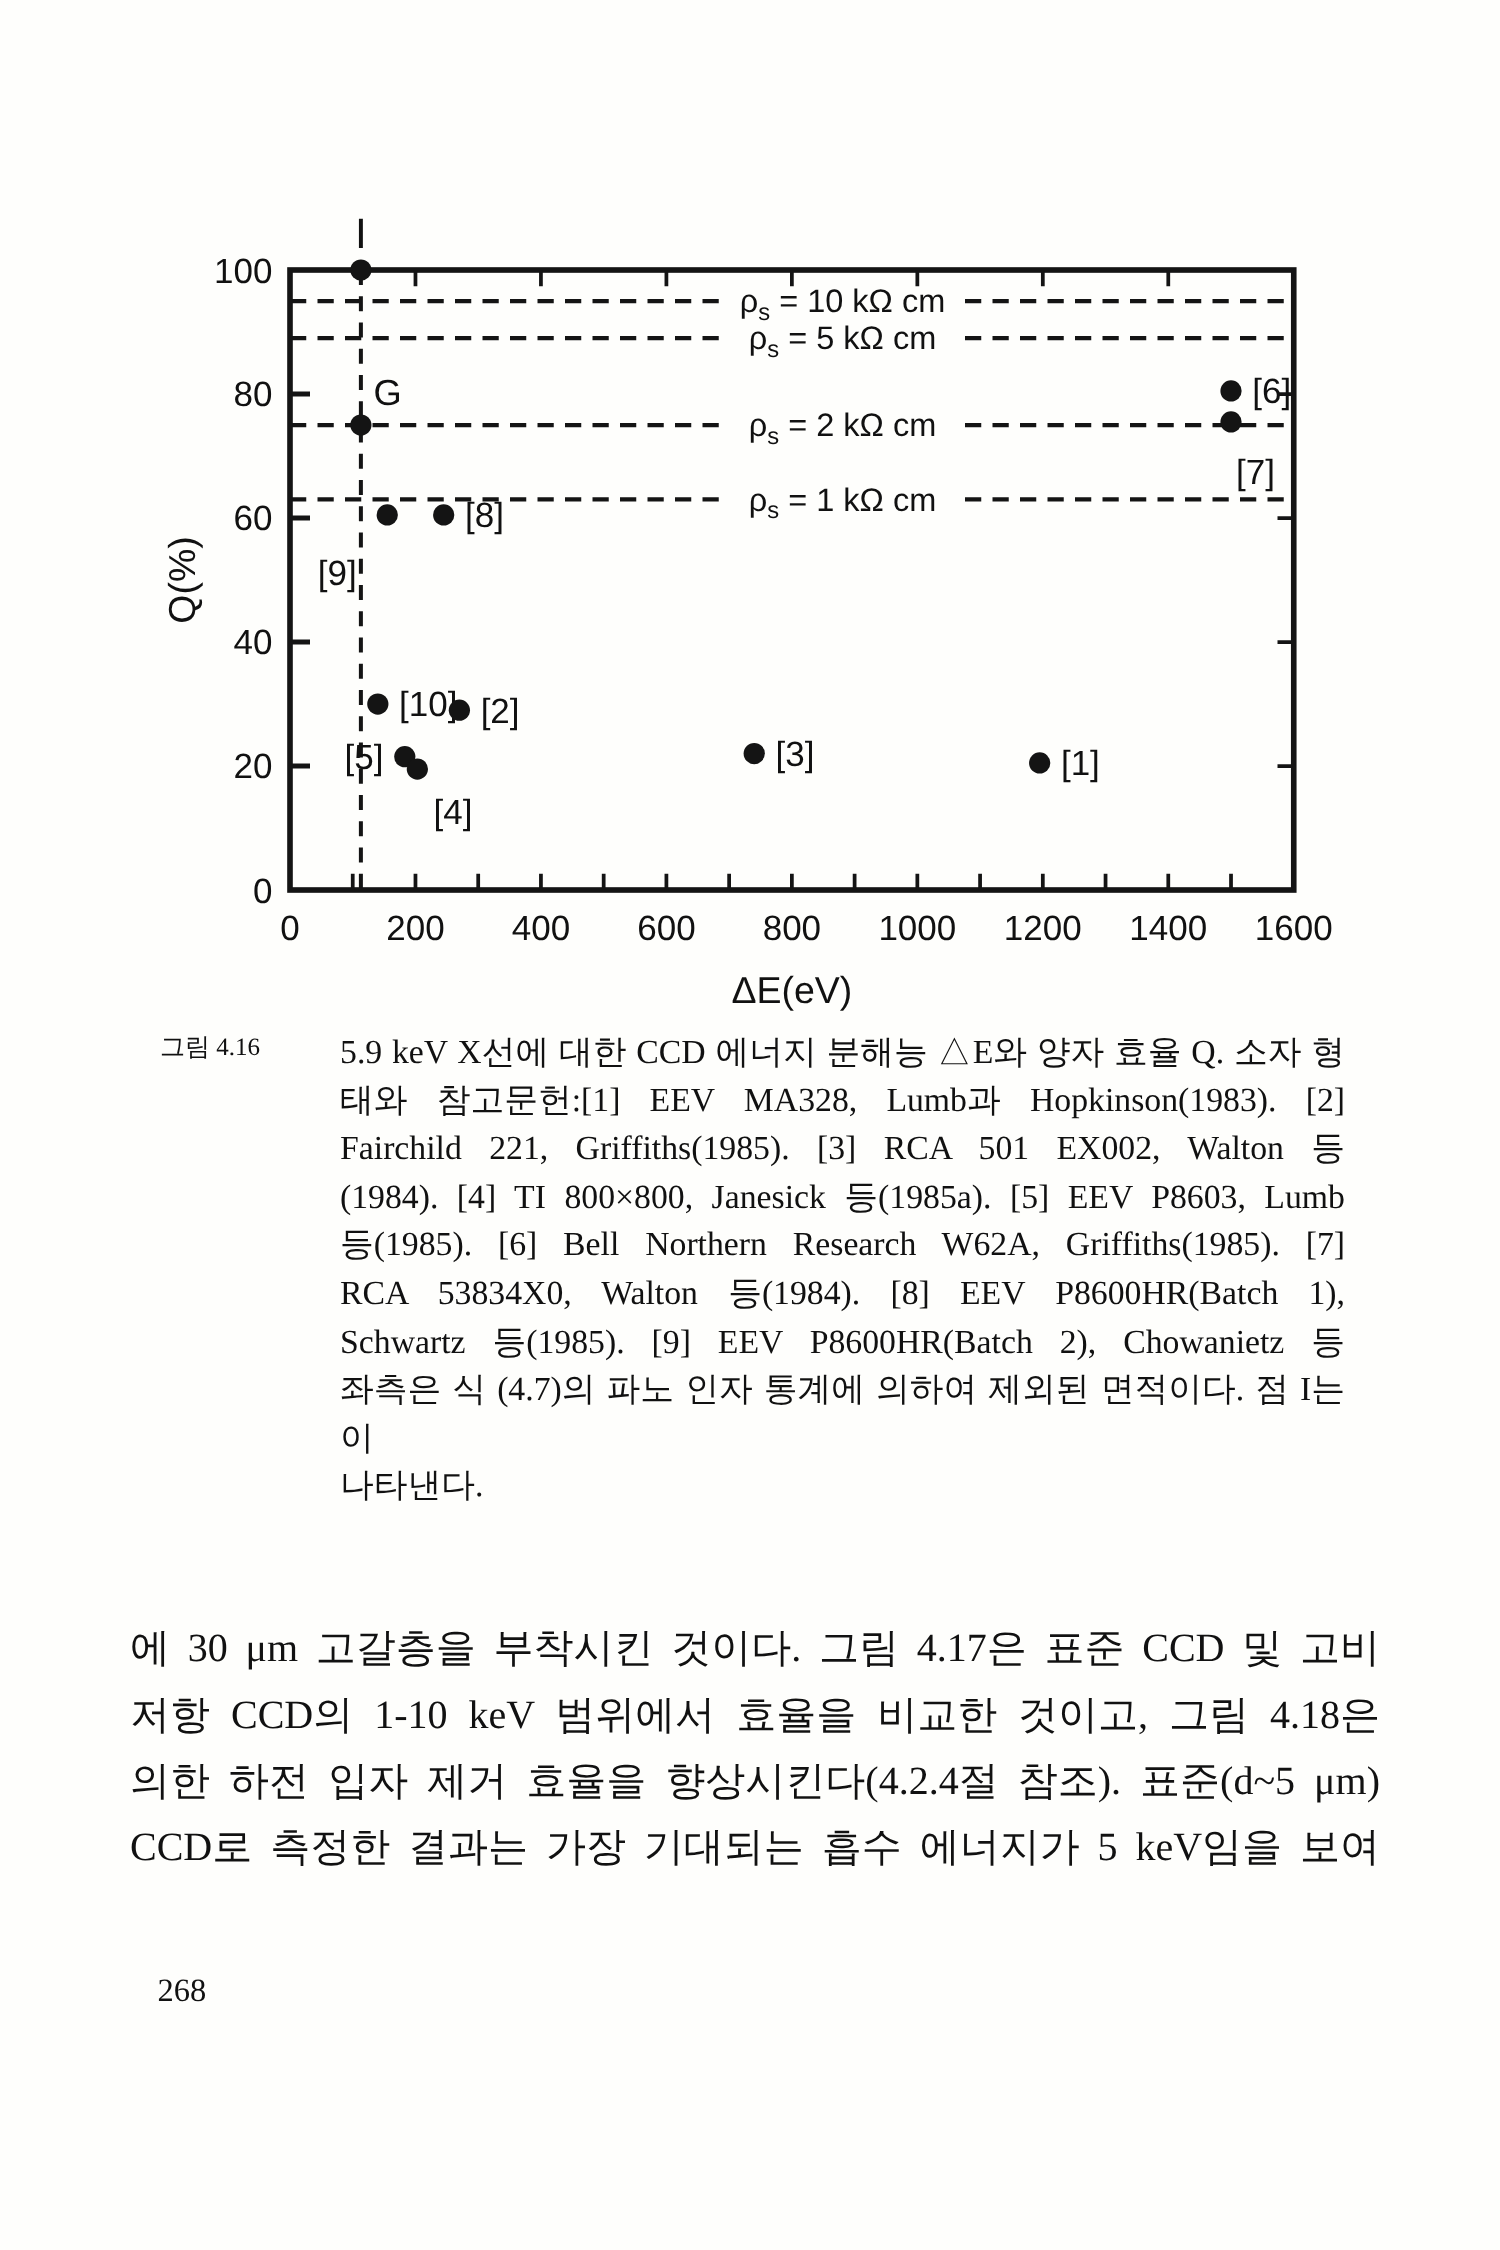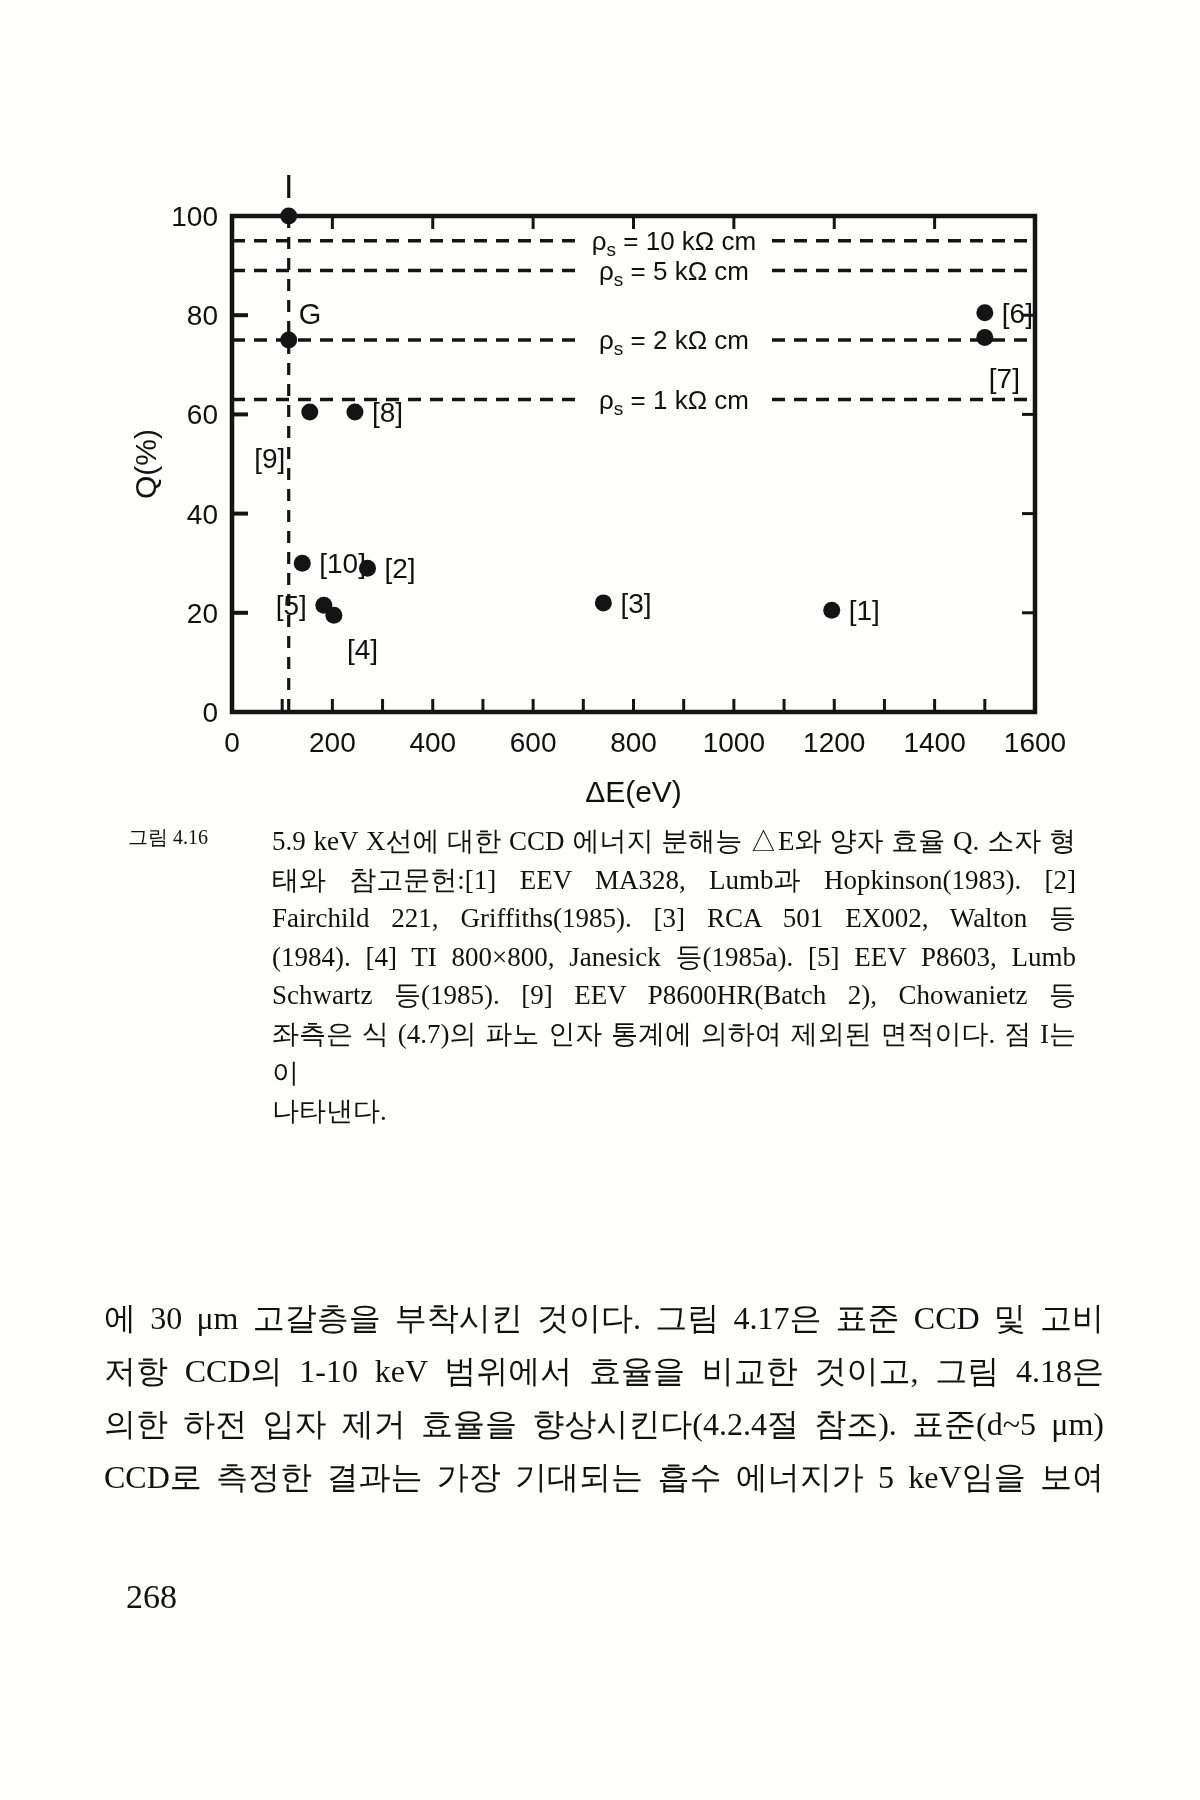--- a/index.html
+++ b/index.html
@@ -8,21 +8,21 @@
   .figure{position:absolute;left:130px;top:140px;width:960px;height:690px;}
   svg text{font-family:"Liberation Sans", sans-serif;fill:#111;}
   .caption{position:absolute;left:0;top:822px;width:1200px;}
   .cap-label{position:absolute;left:128px;top:2px;font-size:20px;white-space:nowrap;}
   .cap-lines{position:absolute;left:252px;top:0;width:824px;}
   .cap-line{font-size:27px;line-height:38.6px;text-align:justify;text-align-last:justify;
             white-space:normal;margin-left:20px;}
   .cap-line.last{text-align-last:left;}
   .body-text{position:absolute;left:104px;top:1292px;width:1000px;}
   .body-line{font-size:32px;line-height:53px;text-align:justify;text-align-last:justify;}
-  .page-number{position:absolute;left:126px;top:1578px;font-size:34px;}
+  .page-number{position:absolute;left:126px;top:1578px;font-size:26px;}
 </style>
 </head>
 <body>
 
 <div class="page">
 
   <div class="figure">
     <svg id="chart-svg" width="960" height="690" viewBox="0 0 960 690">
         <line x1="158.711875" y1="76" x2="158.711875" y2="572" stroke="#141414" stroke-width="3.2" stroke-dasharray="12 9"></line>
         <line x1="102" y1="100.80000000000001" x2="447" y2="100.80000000000001" stroke="#141414" stroke-width="3.4" stroke-dasharray="13 9"></line>
@@ -112,20 +112,22 @@
       </svg>
   </div>
 
   <div class="caption">
     <div class="cap-label">그림 4.16</div>
     <div class="cap-lines" id="cap-lines">
         <div class="cap-line">5.9 keV X선에 대한 CCD 에너지 분해능 △E와 양자 효율 Q. 소자 형</div>
         <div class="cap-line">태와 참고문헌:[1] EEV MA328, Lumb과 Hopkinson(1983). [2]</div>
         <div class="cap-line">Fairchild 221, Griffiths(1985). [3] RCA 501 EX002, Walton 등</div>
         <div class="cap-line">(1984). [4] TI 800×800, Janesick 등(1985a). [5] EEV P8603, Lumb</div>
+        <div class="cap-line">등(1985). [6] Bell Northern Research W62A, Griffiths(1985). [7]</div>
+        <div class="cap-line">RCA 53834X0, Walton 등(1984). [8] EEV P8600HR(Batch 1),</div>
         <div class="cap-line">Schwartz 등(1985). [9] EEV P8600HR(Batch 2), Chowanietz 등</div>
         <div class="cap-line">좌측은 식 (4.7)의 파노 인자 통계에 의하여 제외된 면적이다. 점 I는 이</div>
         <div class="cap-line last">나타낸다.</div>
       </div>
   </div>
 
   <div class="body-text" id="body-lines">
       <div class="body-line">에 30 μm 고갈층을 부착시킨 것이다. 그림 4.17은 표준 CCD 및 고비</div>
       <div class="body-line">저항 CCD의 1-10 keV 범위에서 효율을 비교한 것이고, 그림 4.18은</div>
       <div class="body-line">의한 하전 입자 제거 효율을 향상시킨다(4.2.4절 참조). 표준(d~5 μm)</div>

